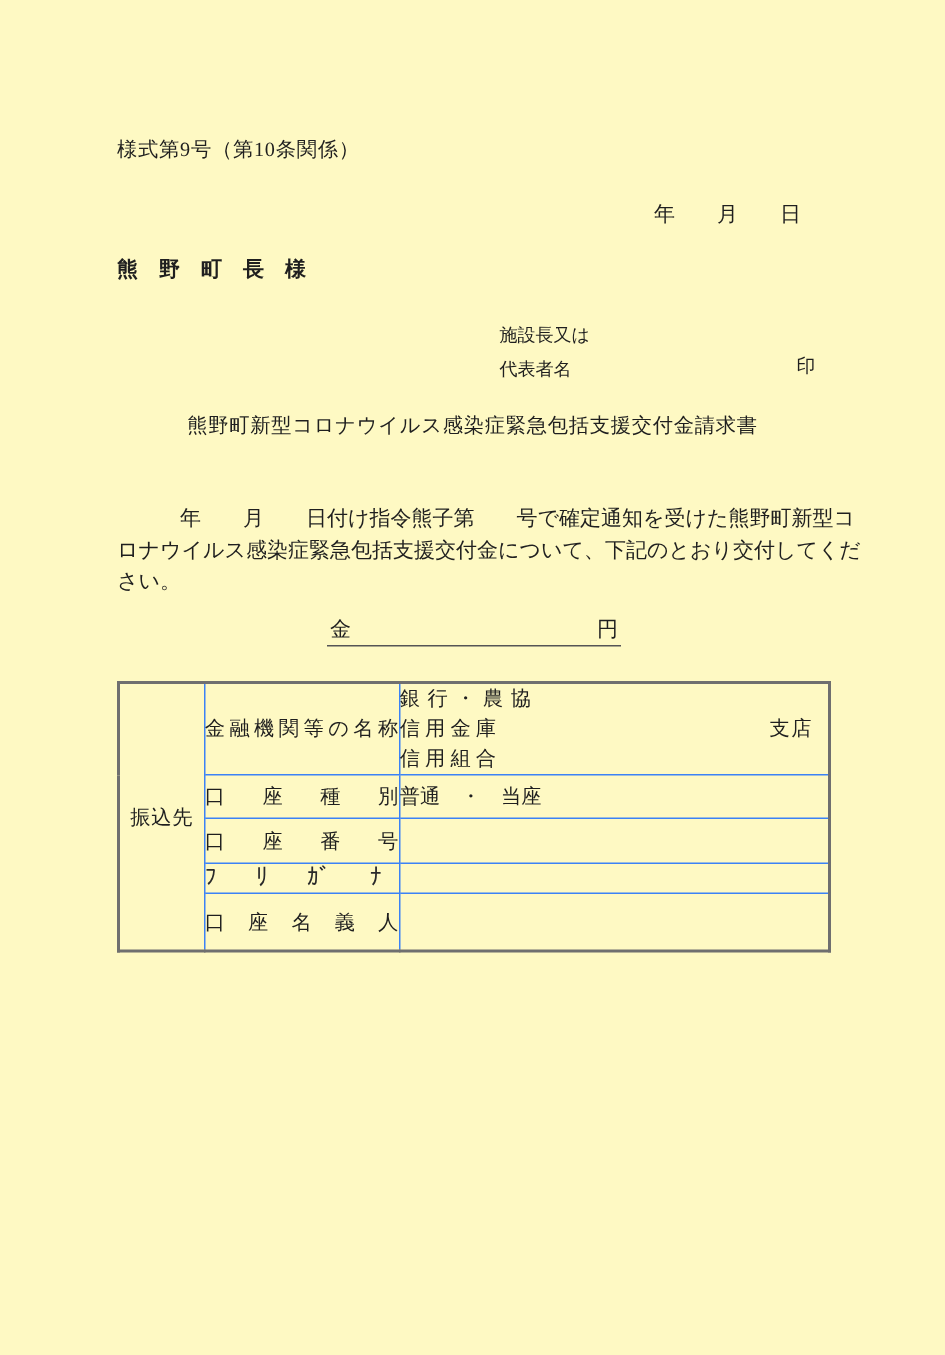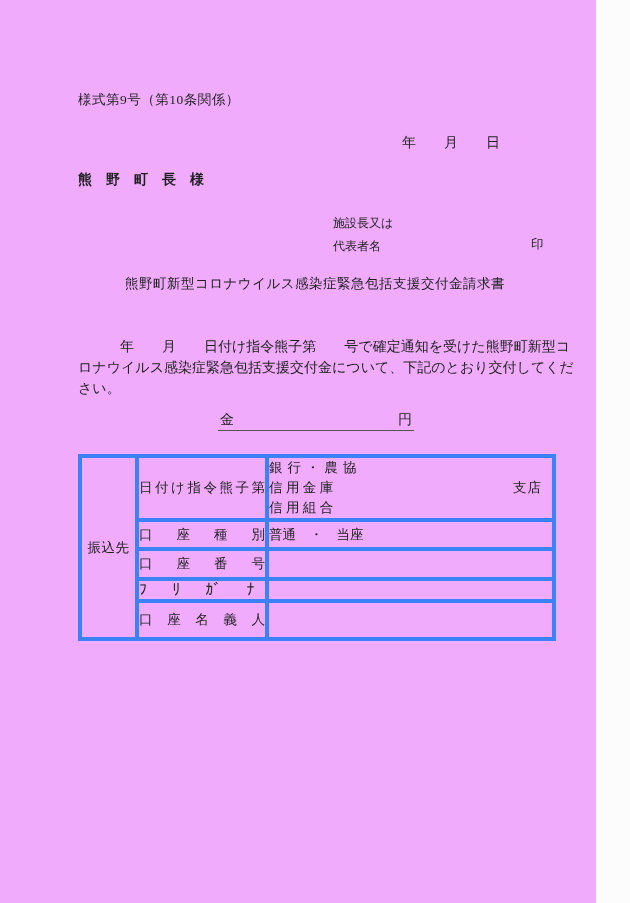--- a/index.html
+++ b/index.html
@@ -1,23 +1,22 @@
 <!DOCTYPE html>
 <html><head>
 <meta charset="utf-8">
 <style>
   html, body { margin:0; padding:0; background:#fcfcfc; }
   .page {
     position:relative;
-    width:572px; height:903px;
-    background:#f0abfc;
+    width:630px; height:903px;
+    background:#fef9c3;
     font-family:"Liberation Serif","DejaVu Serif",serif;
     color:#1f1f1f;
     overflow:hidden;
-    padding-left:24px;
   }
   .abs { position:absolute; }
 
   .form-number { left:78px; top:91px; font-size:13.5px; letter-spacing:0.5px; }
   .date-line   { top:134px; right:96px; font-size:14px; }
   .addressee   { left:78px; top:171px; font-size:14px;font-weight:bold; }
 
   .applicant   { left:333px; top:212px; font-size:12px; line-height:23px; }
   .seal        { left:531px; top:236px; font-size:12.5px; }
 
@@ -32,21 +31,21 @@
     font-size:14px; padding:0 2px 1px 2px; box-sizing:border-box;
   }
 
   table.bank-table {
     position:absolute; left:78px; top:454px;
     width:474px; height:181px;
     border-collapse:collapse; table-layout:fixed;
     font-size:13.5px; color:#1f1f1f;
     border:2px solid #6f6f6f;
   }
-  table.bank-table td { border:4px solid #3b82f6; padding:0; vertical-align:middle; }
+  table.bank-table td { border:1px solid #3b82f6; padding:0; vertical-align:middle; }
 
   td.rowhead { text-align:center; letter-spacing:0.5px; }
 
   td.lbl {
     padding:0 10px;
     text-align:justify; text-align-last:justify;
     white-space:nowrap;
   }
   td.lbl-furigana {
     padding:0 26px;
@@ -94,21 +93,21 @@
 
   <table class="bank-table">
     <colgroup>
       <col style="width:57px">
       <col style="width:130px">
       <col style="width:287px">
     </colgroup>
     <tbody>
         <tr style="height:59px">
       <td class="rowhead" rowspan="5">振込先</td>
-      <td class="lbl">日付け指令熊子第</td>
+      <td class="lbl">金融機関等の名称</td>
       <td class="val val-bank">
         <div class="bank-line ls5">銀行・農協</div>
         <div class="bank-line">信 用 金 庫</div>
         <div class="bank-line">信 用 組 合</div>
         <span class="branch">支店</span>
       </td>
     </tr>
     <tr style="height:29px">
       <td class="lbl">口 座 種 別</td>
       <td class="val">普通　・　当座</td>

